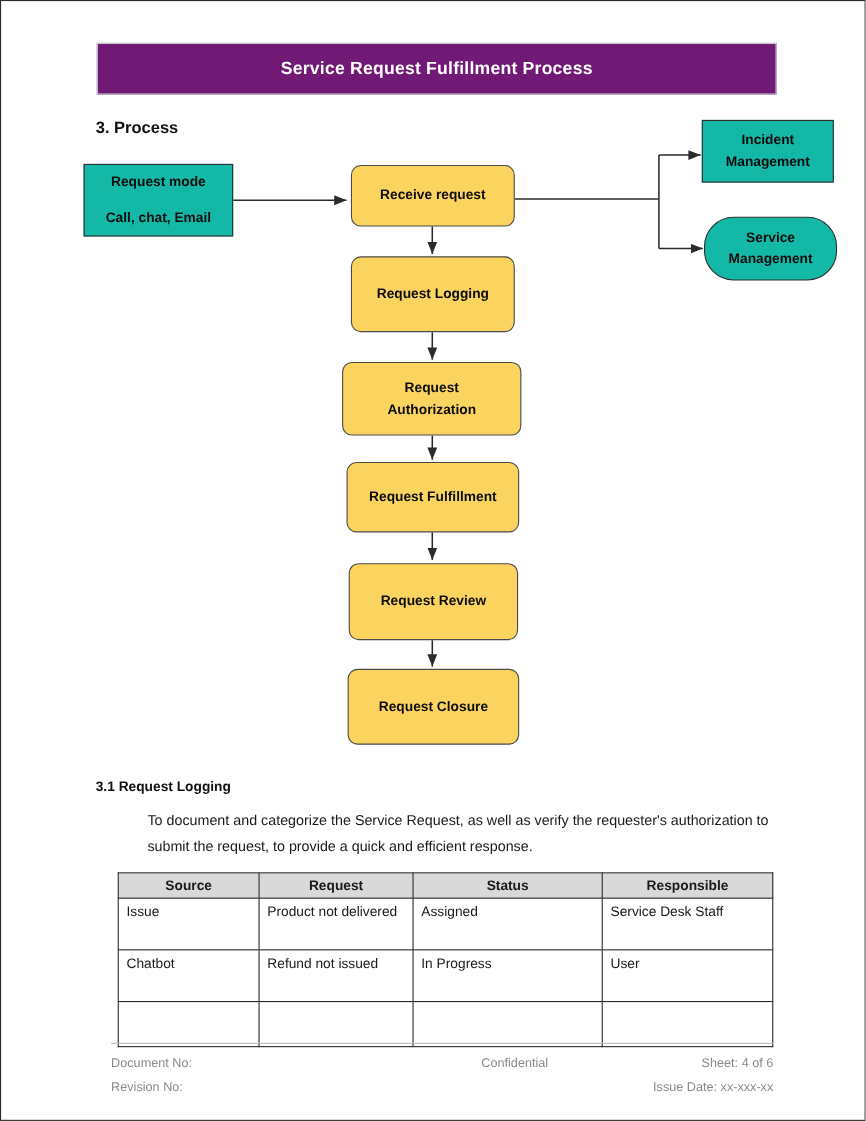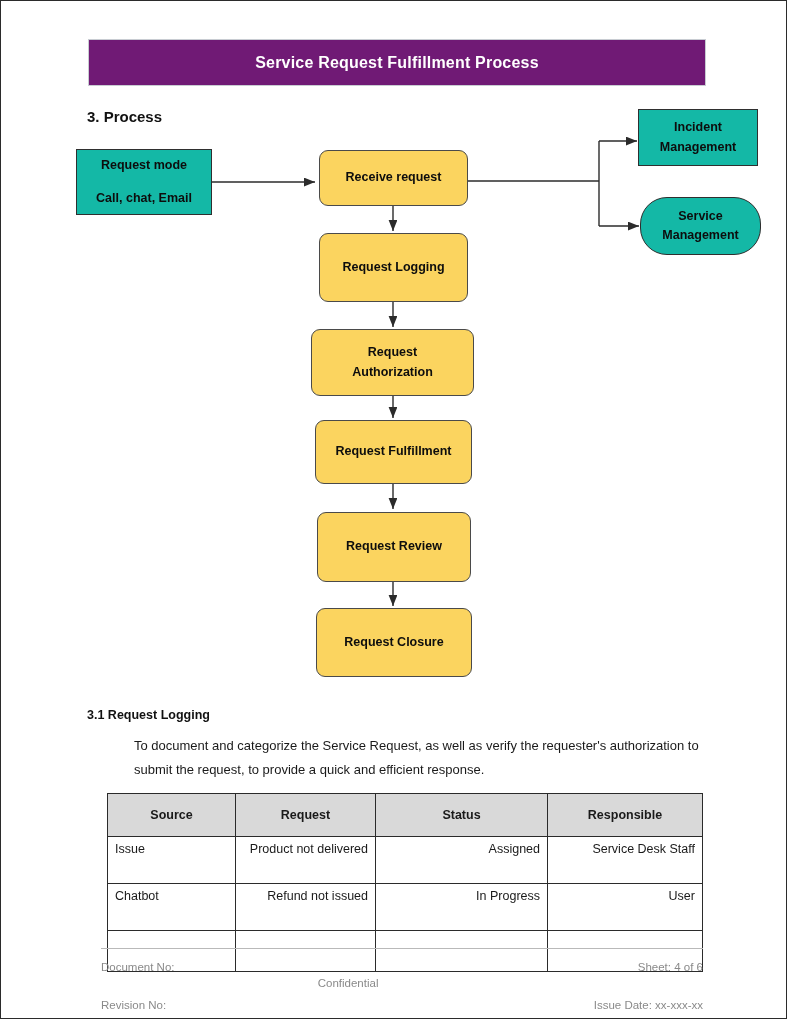--- a/index.html
+++ b/index.html
@@ -128,25 +128,25 @@
     color: #1a1a1a;
     padding: 4px 7px;
     vertical-align: top;
   }
   #request-table th {
     background: #d9d9d9;
     font-weight: bold;
     text-align: center;
     height: 22px;
     line-height: 22px;
-    padding: 10px;
+    padding: 0;
   }
   #request-table td {
     height: 38px;
-    text-align: right;
+    text-align: left;
     line-height: 1.35;
   }
   #request-table td.col-source {
     text-align: left;
   }
   #request-table tr.empty-row td {
     height: 32px;
   }
   .col-w1 { width: 128px; }
   .col-w2 { width: 140px; }
@@ -169,21 +169,21 @@
     width: 602px;
     font-size: 11.5px;
     color: #8a8a8a;
     line-height: 1.9;
   }
   #footer .row {
     display: flex;
     width: 100%;
   }
   #footer .f-left   { width: 36%; text-align: left; }
-  #footer .f-center { width: 30%; text-align: left; margin-top: 16px; }
+  #footer .f-center { width: 30%; text-align: right; }
   #footer .f-right  { width: 34%; text-align: right; }
 </style>
 </head>
 <body>
 
 <div id="page">
 
   <div id="title-banner">
     <span class="title-text">Service Request Fulfillment Process</span>
   </div>

